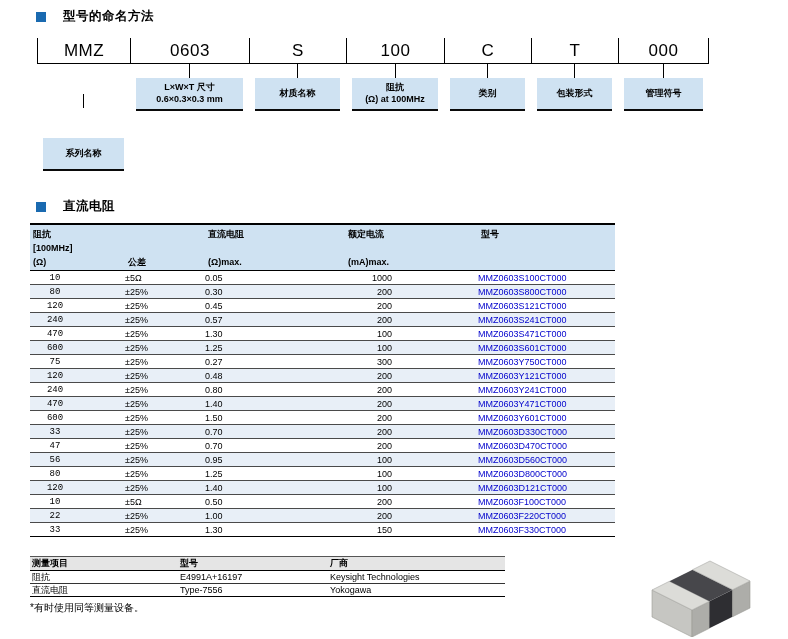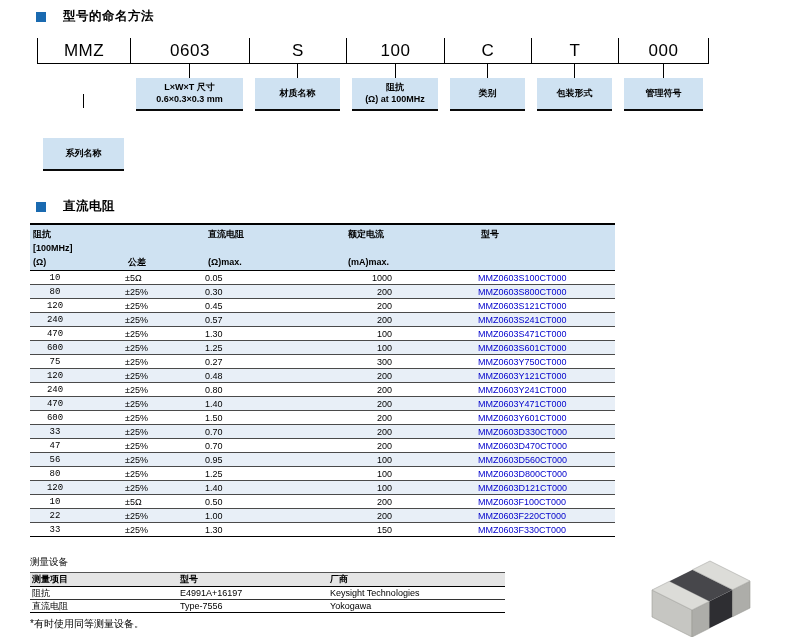--- a/index.html
+++ b/index.html
@@ -361,21 +361,20 @@
       <td>±25%</td>
       <td>1.30</td>
       <td><span class="cur-val">150</span></td>
       <td><a class="pn-link">MMZ0603F330CT000</a></td>
     </tr>
   </tbody>
     </table>
   </div>
 
   <div class="meas-section">
-    <div class="meas-title">测量设备</div>
     <table class="meas-table">
       <colgroup>
           <col class="m1">
           <col class="m2">
           <col class="m3">
         </colgroup>
       <thead>
         <tr>
           <th>测量项目</th>
           <th>型号</th>

